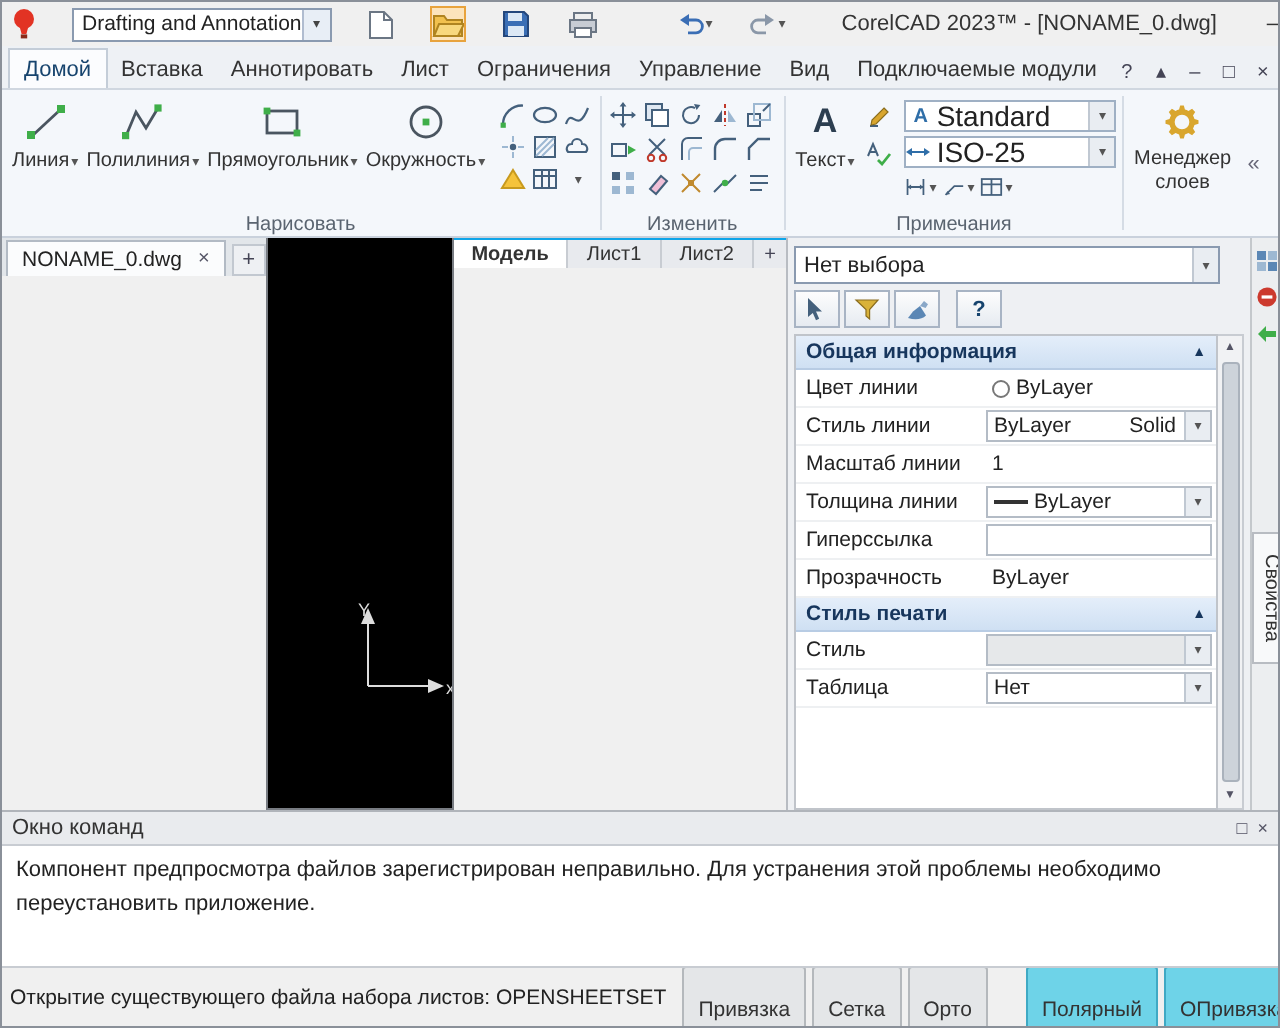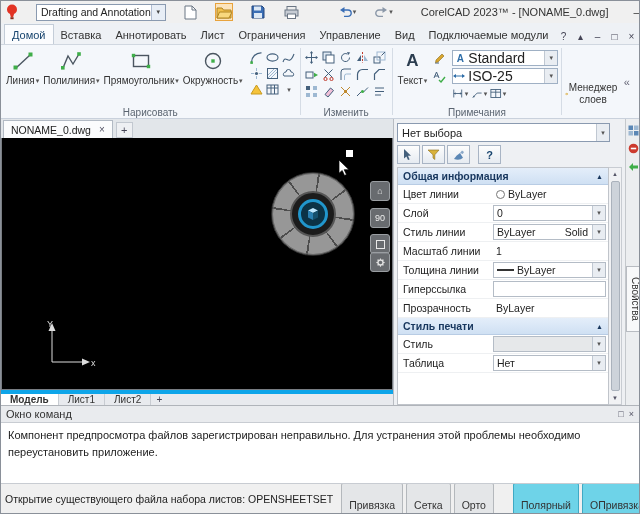--- a/index.html
+++ b/index.html
@@ -40,40 +40,40 @@
 .mod-grid{display:grid;grid-template-columns:repeat(5,17px);grid-auto-rows:17px;margin-top:3px}
 .bigA{font-size:17px;font-weight:bold;color:#2c3e50;line-height:22px}
 .annot-row{display:flex;align-items:flex-start}
 .annot-mini-col{display:flex;flex-direction:column;gap:3px;margin:4px 2px 0}
 .annot-combos{display:flex;flex-direction:column;gap:2px;margin:3px 0 0 3px}
 .acombo{width:106px;height:16px;background:#fff;border:1px solid #9fb0c4;display:flex;align-items:center}
 .aicon{width:14px;text-align:center;font-size:10px;font-weight:bold;color:#2f6ea8}
 .acombo-txt{flex:1;font-size:14px;padding-left:1px;white-space:nowrap;overflow:hidden}
 .drop{width:13px;height:100%;background:#e9edf2;border-left:1px solid #c0c8d2;font-size:7px;color:#555;display:flex;align-items:center;justify-content:center;flex:0 0 13px}
 .annot-small-row{display:flex;gap:3px}
-.layers{align-items:flex-end;width:58px;padding-top:5px}
+.layers{flex-direction:column;align-items:center;width:58px;padding-top:5px}
 .layers-label{font-size:10px;color:#333;text-align:center;line-height:1.15;margin-top:2px}
 .ribbon-collapse{width:13px;display:flex;align-items:center;justify-content:center;color:#667;font-size:11px}
 
 
 .main{flex:0 0 286px;height:286px;display:flex}
-.left-col{width:392px;flex:0 0 392px;display:flex;flex-direction:column}
+.left-col{width:392px;flex:0 0 392px;display:flex;flex-direction:row}
 .doctabs{height:19px;flex:0 0 19px;background:#e2e6ea;display:flex;align-items:flex-end;padding-left:2px}
 .doctab{height:18px;background:#fbfcfd;border:1px solid #b2bac4;border-bottom:none;padding:0 7px;display:flex;align-items:center;gap:8px;font-size:10.5px}
 .tab-close{color:#556;font-size:10px}
 .doctab-plus{width:17px;height:16px;margin-left:3px;display:flex;align-items:center;justify-content:center;color:#445;border:1px solid #c2c8d0;background:#eef0f3;font-size:11px}
 .canvas{flex:1;background:#000;position:relative;border:1px solid #787c82;border-top:none;overflow:hidden}
 .navwheel{position:absolute;left:269px;top:34px;width:84px;height:84px;border-radius:50%;background:repeating-conic-gradient(from 10deg,#979797 0deg 42deg,#4d4d4d 42deg 45deg);border:1px solid #2e2e2e;display:flex;align-items:center;justify-content:center;box-shadow:0 0 0 1px #6a6a6a inset}
 .nw-inner{width:46px;height:46px;border-radius:50%;background:#1c1c1c;border:2px solid #565656;display:flex;align-items:center;justify-content:center}
 .nw-hub{width:30px;height:30px;border-radius:50%;background:#0c3346;border:3px solid #2196cc;display:flex;align-items:center;justify-content:center}
 .cv-btn{position:absolute;left:368px;width:20px;height:20px;background:rgba(118,122,126,.88);border:1px solid #9a9ea2;border-radius:3px;color:#eee;display:flex;align-items:center;justify-content:center;font-size:9px}
 .pickbox{position:absolute;left:344px;top:12px;width:7px;height:7px;background:#fff}
 .cursor{position:absolute;left:336px;top:21px}
 .ucs{position:absolute;left:36px;top:180px}
-.modeltabs{height:15px;flex:0 0 15px;background:#e8eaee;display:flex;align-items:stretch;border-top:4px solid #0ea5e9;font-size:10px}
+.modeltabs{height:15px;flex:0 0 15px;background:#e8eaee;display:flex;align-items:stretch;border-top:1px solid #0ea5e9;font-size:10px}
 .mtab{padding:0 9px;display:flex;align-items:center;color:#333;border-right:1px solid #c8ccd2}
 .mtab.active{background:#fff;font-weight:bold}
 .mtab-plus{width:16px;display:flex;align-items:center;justify-content:center;color:#445}
 
 
 .props{width:232px;flex:0 0 232px;background:#eef0f3;border-left:1px solid #b8bcc2;display:flex;flex-direction:column;padding:4px 3px 0}
 .sel-combo{height:19px;flex:0 0 19px;background:#fff;border:1px solid #8a9ab0;display:flex;align-items:center;margin-right:12px}
 .sel-combo .txt{flex:1;padding-left:4px;white-space:nowrap;overflow:hidden}
 .props-toolbar{height:25px;flex:0 0 25px;display:flex;align-items:center;gap:2px;padding:3px 0}
 .ptb-btn{width:23px;height:19px;border:1px solid #a8b4c4;background:linear-gradient(#fdfdfd,#e6ebf1);display:flex;align-items:center;justify-content:center;font-size:11px;font-weight:bold;color:#17446e}
@@ -562,27 +562,20 @@
             <span class="arrow">▲</span>
           </div>
           <div class="prow">
             <span class="plabel">Цвет линии</span>
             <span class="pfield">
                 <span class="color-dot"></span>
                 <span class="val">ByLayer</span>
               </span>
           </div>
           <div class="prow">
-            <span class="plabel">Слой</span>
-            <span class="pfield boxed">
-                <span class="val">0</span>
-                <span class="drop">▾</span>
-              </span>
-          </div>
-          <div class="prow">
             <span class="plabel">Стиль линии</span>
             <span class="pfield boxed">
                 <span class="val">ByLayer</span>
                 <span class="val2">Solid</span>
                 <span class="drop">▾</span>
               </span>
           </div>
           <div class="prow">
             <span class="plabel">Масштаб линии</span>
             <span class="pfield">

